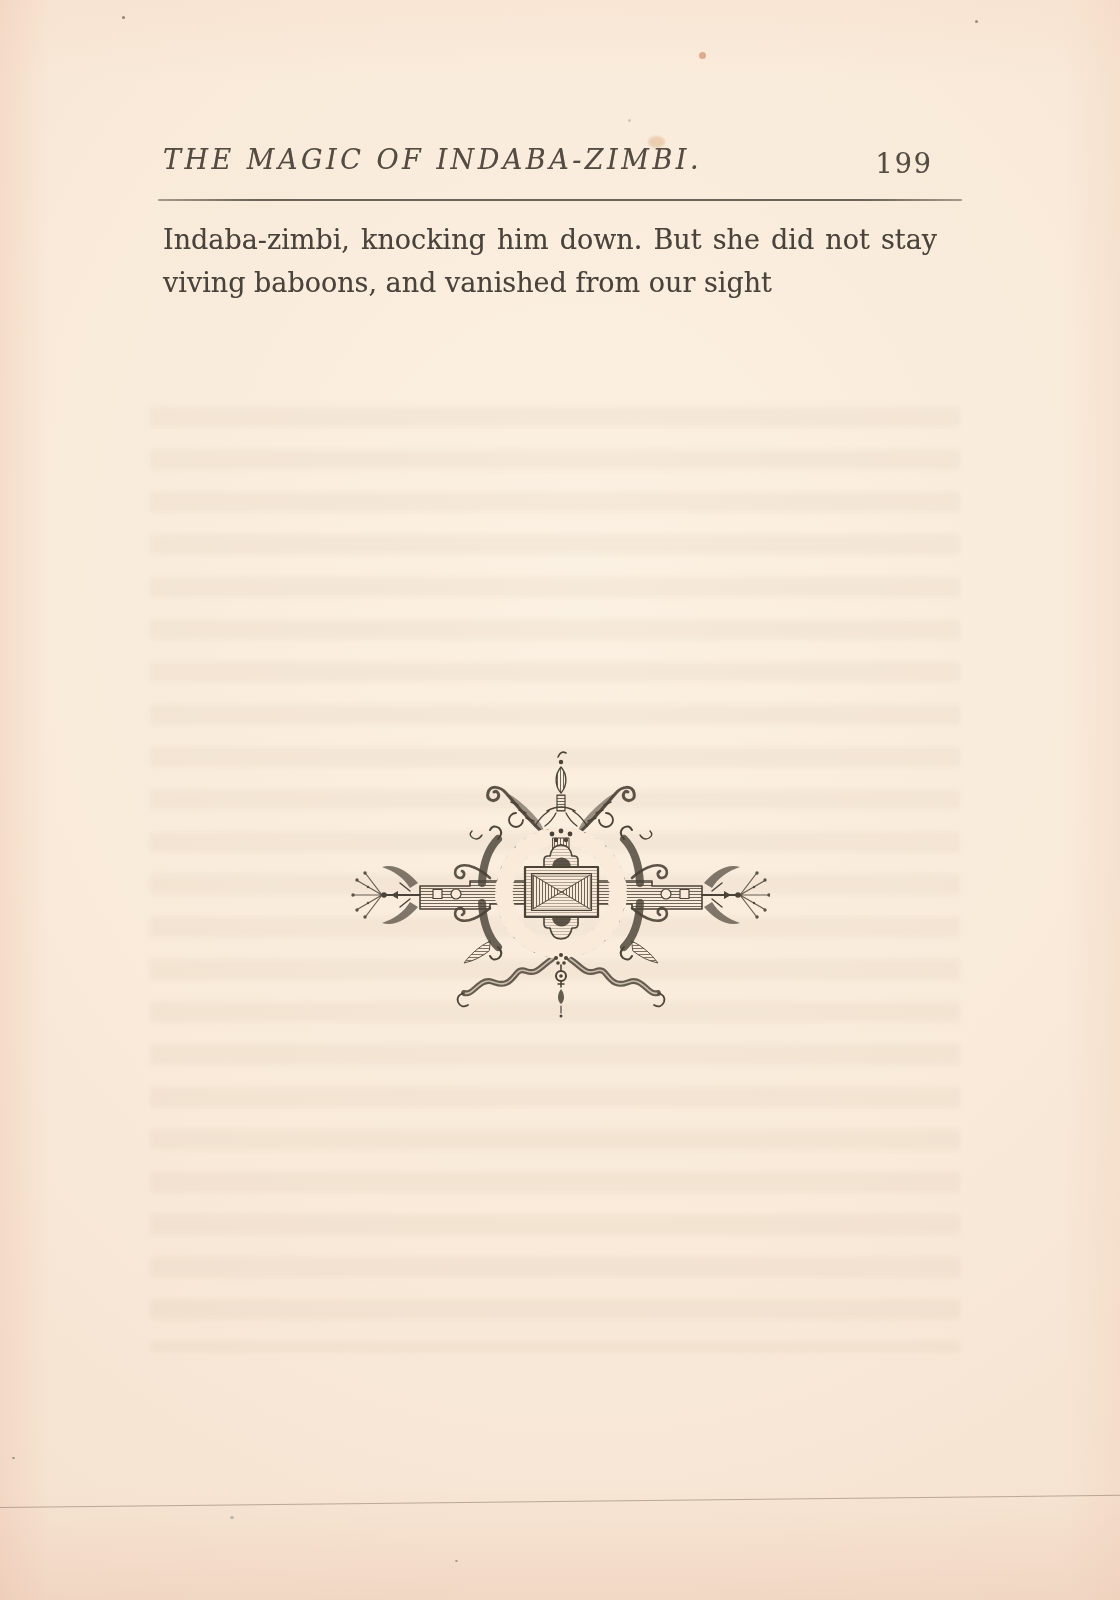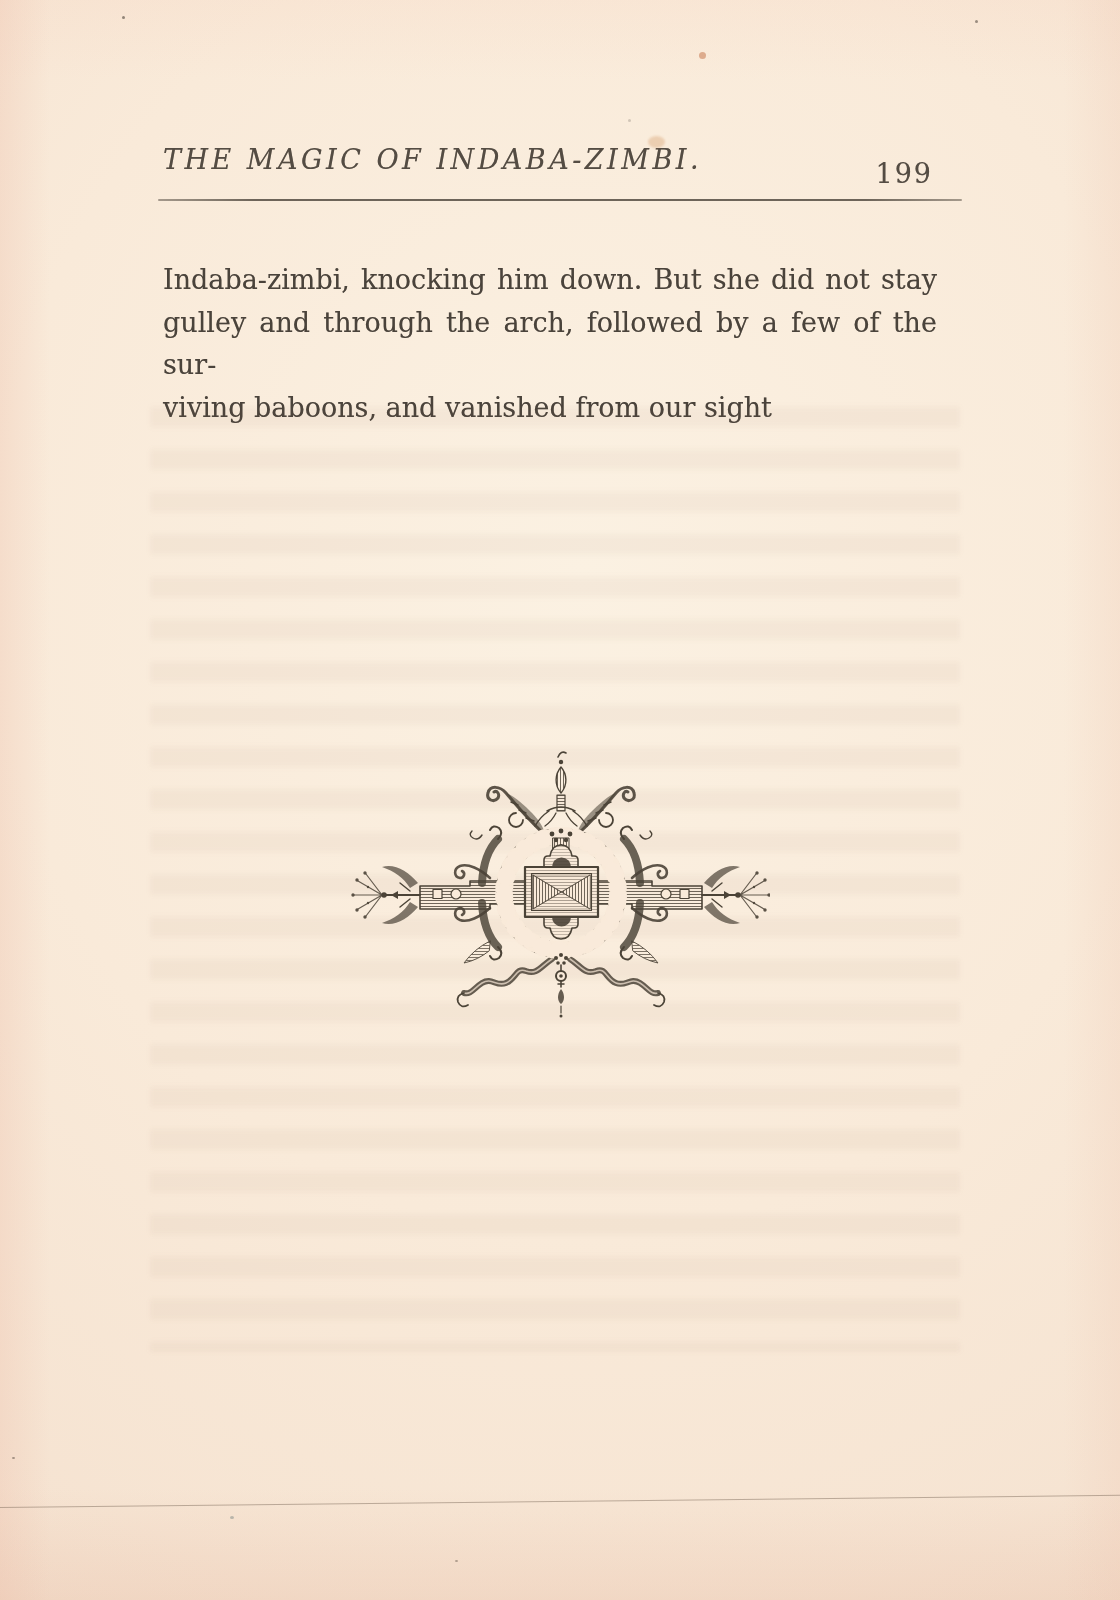--- a/index.html
+++ b/index.html
@@ -17,34 +17,34 @@
 
   
   .header-row{left:163px;top:143px;width:772px;height:36px;}
   .running-title{
     width:100%;text-align:left;
     font-style:italic;font-size:27px;line-height:34px;
     letter-spacing:3.5px;color:#544c43;
     text-shadow:0 0 .6px rgba(84,76,67,.45);
   }
   .page-number{
-    right:2px;top:14px;font-size:27px;line-height:34px;
+    right:2px;top:4px;font-size:27px;line-height:34px;
     color:#544c43;letter-spacing:2px;
     text-shadow:0 0 .6px rgba(84,76,67,.4);
   }
   .header-rule{
     left:158px;top:199px;width:804px;height:2px;
     background:linear-gradient(90deg, rgba(94,85,74,.55), rgba(74,66,56,.8) 12%, rgba(74,66,56,.8) 88%, rgba(94,85,74,.55));
     border-radius:1px;
   }
 
   
   .paragraph{left:163px;top:219px;width:774px;color:#4a433b;
     font-size:27px;line-height:42.5px;
-    text-shadow:0 0 .6px rgba(74,67,59,.4);margin-top:40px;}
+    text-shadow:0 0 .6px rgba(74,67,59,.4);}
   .body-line{text-align:justify;text-align-last:justify;white-space:normal;}
   .body-line.last{text-align-last:left;}
 
   
   .ghost-text{
     left:150px;top:392px;width:810px;height:960px;
     background:repeating-linear-gradient(
       to bottom,
       rgba(137,112,88,0) 0px, rgba(137,112,88,0) 12px,
       rgba(137,112,88,.05) 18px, rgba(137,112,88,.05) 32px,
@@ -74,21 +74,20 @@
 <body>
 
 <div class="abs header-row">
   <div class="running-title">THE MAGIC OF INDABA-ZIMBI.</div>
   <div class="abs page-number">199</div>
 </div>
 <div class="abs header-rule"></div>
 
 <div class="abs paragraph">
   <div class="body-line">Indaba-zimbi, knocking him down.  But she did not stay</div>
-  <div class="body-line">gulley and through the arch, followed by a few of the sur-</div>
   <div class="body-line last">viving baboons, and vanished from our sight</div>
 </div>
 
 <div class="abs ghost-text"></div>
 
 <svg class="abs" style="left:340px;top:743px;" width="430" height="290" viewBox="0 0 430 290">
   <defs>
     <pattern id="hl" patternUnits="userSpaceOnUse" width="4" height="3">
       <path d="M0,1.5 H4" stroke="#4b4337" stroke-width="0.8"></path>
     </pattern>

